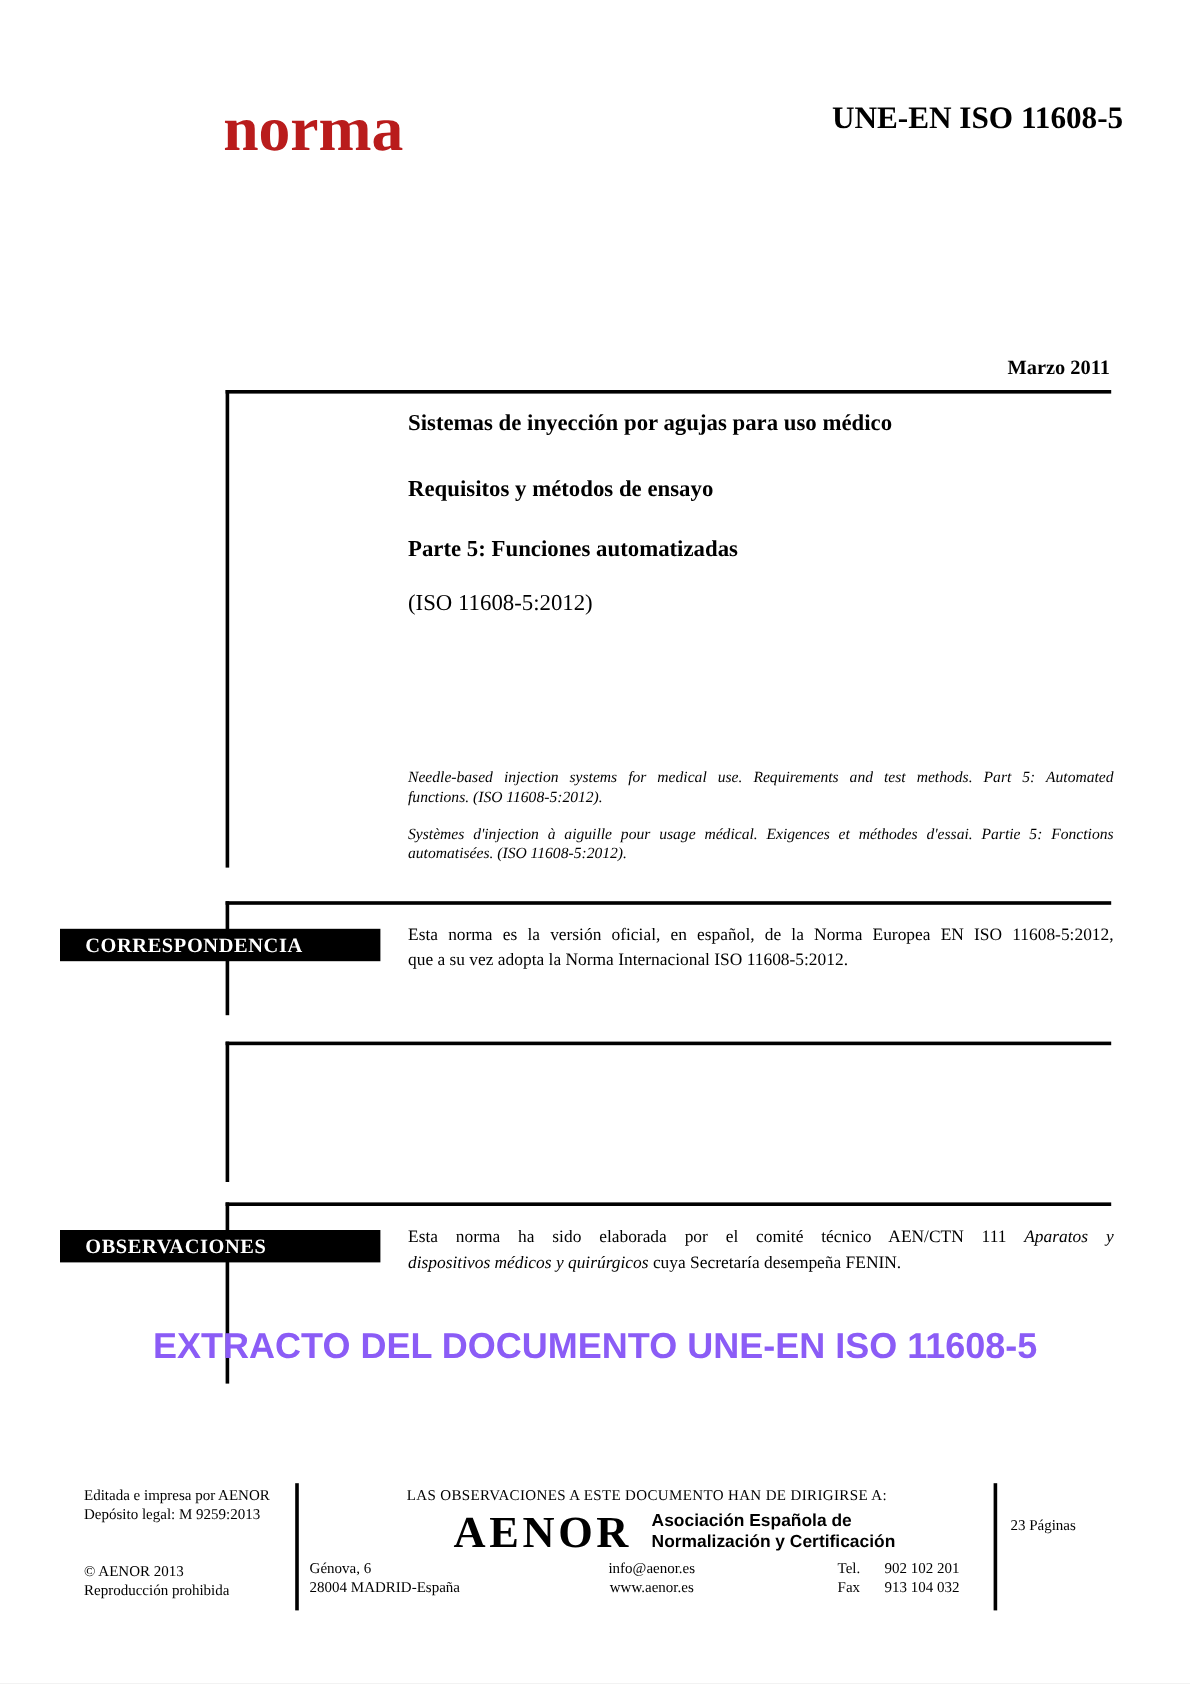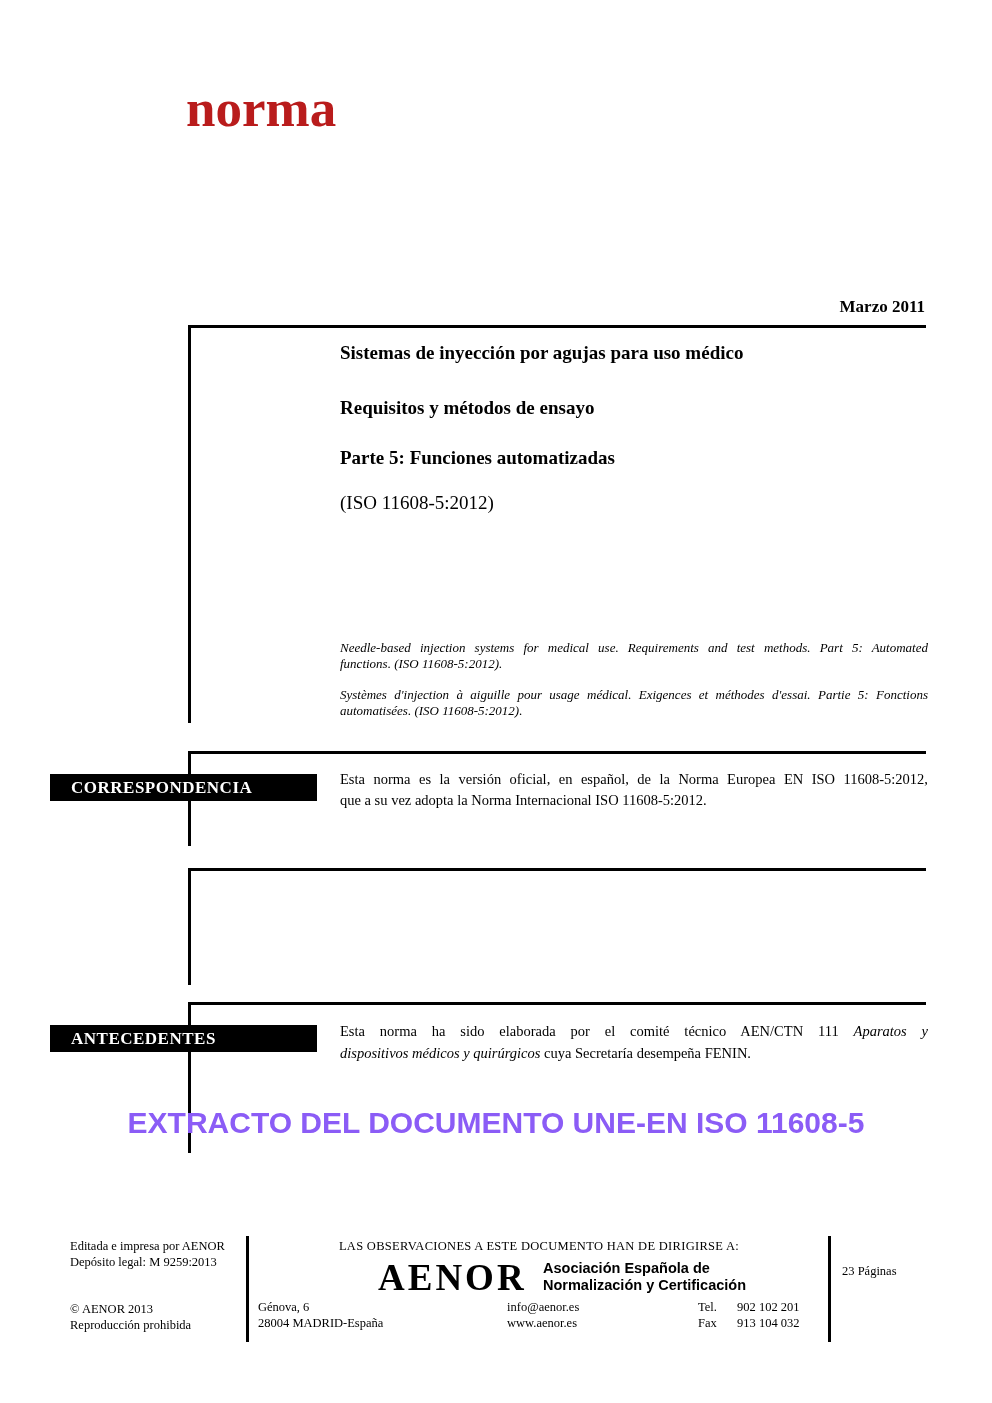--- a/index.html
+++ b/index.html
@@ -43,20 +43,21 @@
   i{font-style:italic;}
 </style>
 </head>
 <body>
 
 <div class="page">
 
   <div class="abs brand">
     <div>norma</div>
   </div>
+  <div class="abs doc-code">UNE-EN ISO 11608-5</div>
   <div class="abs issue-date">Marzo 2011</div>
 
   <div class="abs rule-h" style="top:325px;"></div>
   <div class="abs rule-v" style="top:325px;height:398px;"></div>
 
   <div class="abs title-line" style="top:342px;">Sistemas de inyección por agujas para uso médico</div>
   <div class="abs title-line" style="top:397px;">Requisitos y métodos de ensayo</div>
   <div class="abs title-line" style="top:447px;">Parte 5: Funciones automatizadas</div>
   <div class="abs iso-line" style="top:492px;">(ISO 11608-5:2012)</div>
 
@@ -69,21 +70,21 @@
   <div class="abs rule-v" style="top:751px;height:95px;"></div>
   <div class="abs label-box" style="top:774px;">CORRESPONDENCIA</div>
   <div class="abs bodyline justline" style="top:769px;">Esta norma es la versión oficial, en español, de la Norma Europea EN ISO 11608-5:2012,</div>
   <div class="abs bodyline" style="top:790px;">que a su vez adopta la Norma Internacional ISO 11608-5:2012.</div>
 
   <div class="abs rule-h" style="top:868px;"></div>
   <div class="abs rule-v" style="top:868px;height:117px;"></div>
 
   <div class="abs rule-h" style="top:1002px;"></div>
   <div class="abs rule-v" style="top:1002px;height:151px;"></div>
-  <div class="abs label-box" style="top:1025px;">ANTECEDENTES</div>
+  <div class="abs label-box" style="top:1025px;">OBSERVACIONES</div>
   <div class="abs bodyline justline" style="top:1021px;"><span>Esta norma ha sido elaborada por el comité técnico AEN/CTN 111</span> <i>Aparatos y</i></div>
   <div class="abs bodyline" style="top:1043px;"><i>dispositivos médicos y quirúrgicos</i> <span>cuya Secretaría desempeña FENIN.</span></div>
 
   <div class="abs extract">EXTRACTO DEL DOCUMENTO UNE-EN ISO 11608-5</div>
 
   <div class="abs ft-divider" style="left:246px;"></div>
   <div class="abs ft-divider" style="left:828px;"></div>
 
   <div class="abs ft" style="left:70px;top:1238px;">
     <div>Editada e impresa por AENOR</div>
@@ -99,21 +100,21 @@
   <div class="abs obs-notice">LAS OBSERVACIONES A ESTE DOCUMENTO HAN DE DIRIGIRSE A:</div>
   <div class="abs aenor-tagline">
     <div>Asociación Española de</div>
     <div>Normalización y Certificación</div>
   </div>
 
   <div class="abs ft" style="left:258px;top:1299px;">
     <div>Génova, 6</div>
     <div>28004 MADRID-España</div>
   </div>
-  <div class="abs ft" style="left:507px;top:1299px;">
+  <div class="abs ft" style="left:507px;top:1299px;text-align:center;">
     <div>info@aenor.es</div>
     <div>www.aenor.es</div>
   </div>
   <div class="abs ft" style="left:698px;top:1299px;">
     <div>Tel.</div>
     <div>Fax</div>
   </div>
   <div class="abs ft" style="left:737px;top:1299px;">
     <div>902 102 201</div>
     <div>913 104 032</div>

